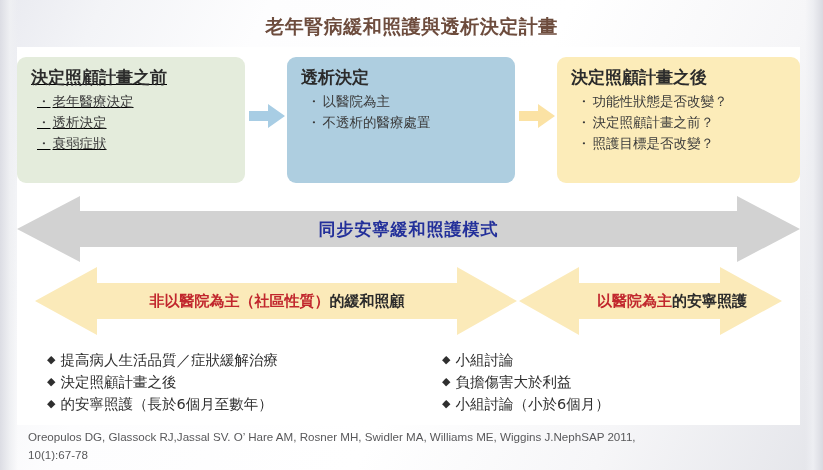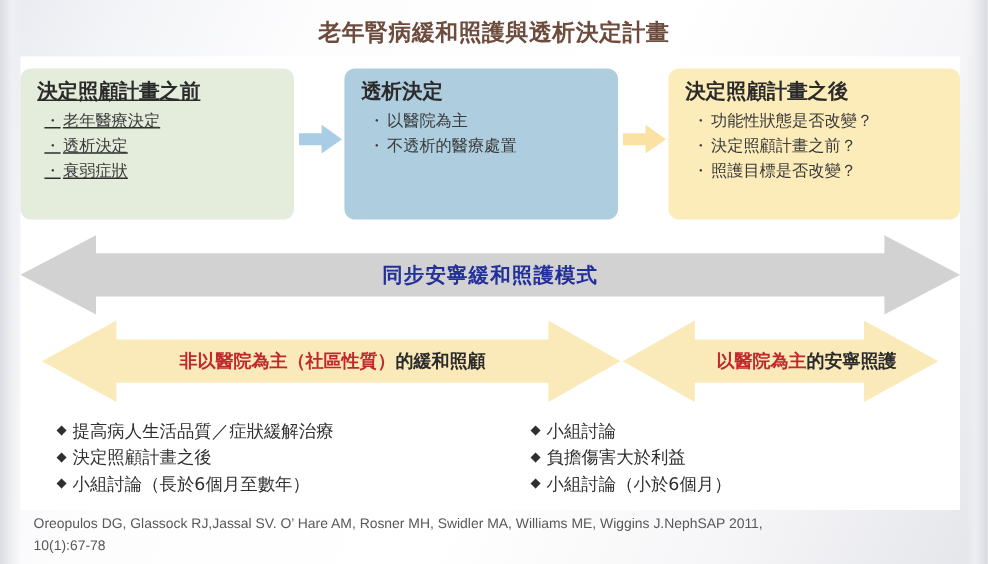--- a/index.html
+++ b/index.html
@@ -234,21 +234,21 @@
       <span class="hl-red">以醫院為主</span>
         <span class="hl-dark">的安寧照護</span>
     </div>
   </div>
 
   <div id="bullets">
     <div class="bullet-col" id="bullets-left">
       <ul>
         <li><span class="diamond">◆</span><span>提高病人生活品質／症狀緩解治療</span></li>
         <li><span class="diamond">◆</span><span>決定照顧計畫之後</span></li>
-        <li><span class="diamond">◆</span><span>小組討論（長於6個月至數年）</span></li>
+        <li><span class="diamond">◆</span><span>的安寧照護（長於6個月至數年）</span></li>
       </ul>
     </div>
 
     <div class="bullet-col" id="bullets-right">
       <ul>
         <li><span class="diamond">◆</span><span>小組討論</span></li>
         <li><span class="diamond">◆</span><span>負擔傷害大於利益</span></li>
         <li><span class="diamond">◆</span><span>小組討論（小於6個月）</span></li>
       </ul>
     </div>

